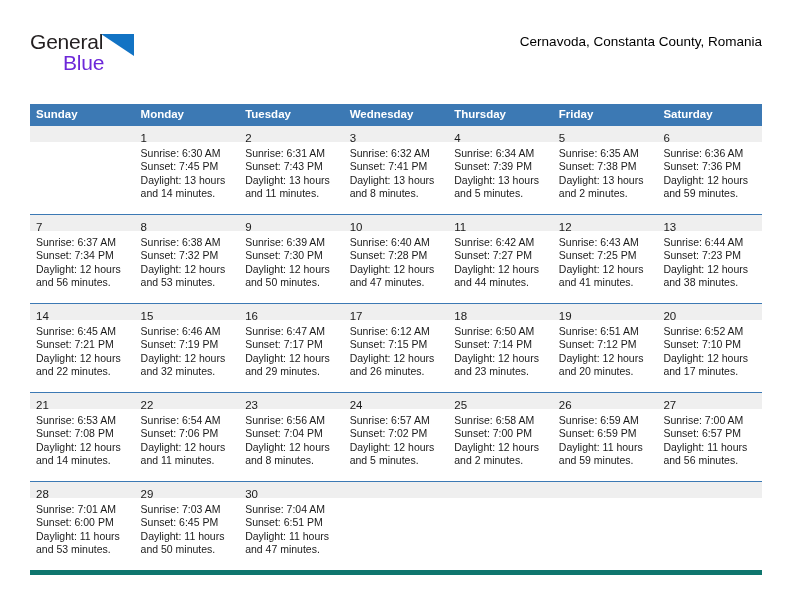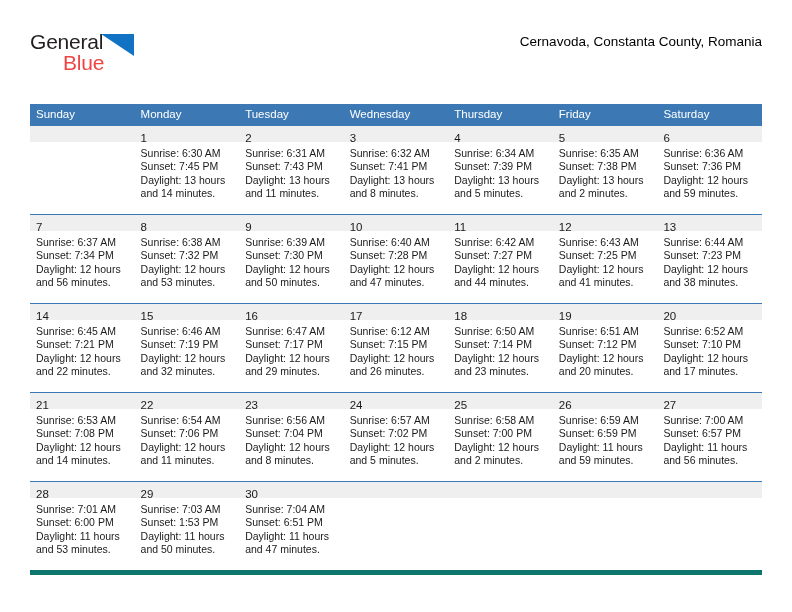--- a/index.html
+++ b/index.html
@@ -44,21 +44,21 @@
     line-height: 24px;
     color: #231f20;
     letter-spacing: -0.2px;
   }
   .brand-blue {
     position: absolute;
     left: 33px;
     top: 21px;
     font-size: 21px;
     line-height: 24px;
-    color: #ef4444;
+    color: #6d28d9;
     letter-spacing: -0.2px;
   }
   .brand-tri {
     position: absolute;
     left: 71px;
     top: 4px;
     width: 33px;
     height: 22px;
   }
 
@@ -93,21 +93,21 @@
     border-collapse: collapse;
     table-layout: fixed;
   }
   .calendar col {
     width: 104.57px;
   }
   thead th {
     background: #3c79b4;
     color: #ffffff;
     font-size: 11.5px;
-    font-weight: normal;
+    font-weight: bold;
     text-align: left;
     padding: 4px 0 5px 6px;
     height: 12px;
     vertical-align: middle;
     border: none;
   }
 
   tbody td {
     vertical-align: top;
     padding: 0;
@@ -457,21 +457,21 @@
               <div>Sunrise: 7:01 AM</div>
               <div>Sunset: 6:00 PM</div>
               <div>Daylight: 11 hours</div>
               <div>and 53 minutes.</div>
             </div>
           </td>
           <td>
             <div class="daynum-band"><span class="daynum">29</span></div>
             <div class="cell-body">
               <div>Sunrise: 7:03 AM</div>
-              <div>Sunset: 1:53 PM</div>
+              <div>Sunset: 6:45 PM</div>
               <div>Daylight: 11 hours</div>
               <div>and 50 minutes.</div>
             </div>
           </td>
           <td>
             <div class="daynum-band"><span class="daynum">30</span></div>
             <div class="cell-body">
               <div>Sunrise: 7:04 AM</div>
               <div>Sunset: 6:51 PM</div>
               <div>Daylight: 11 hours</div>

